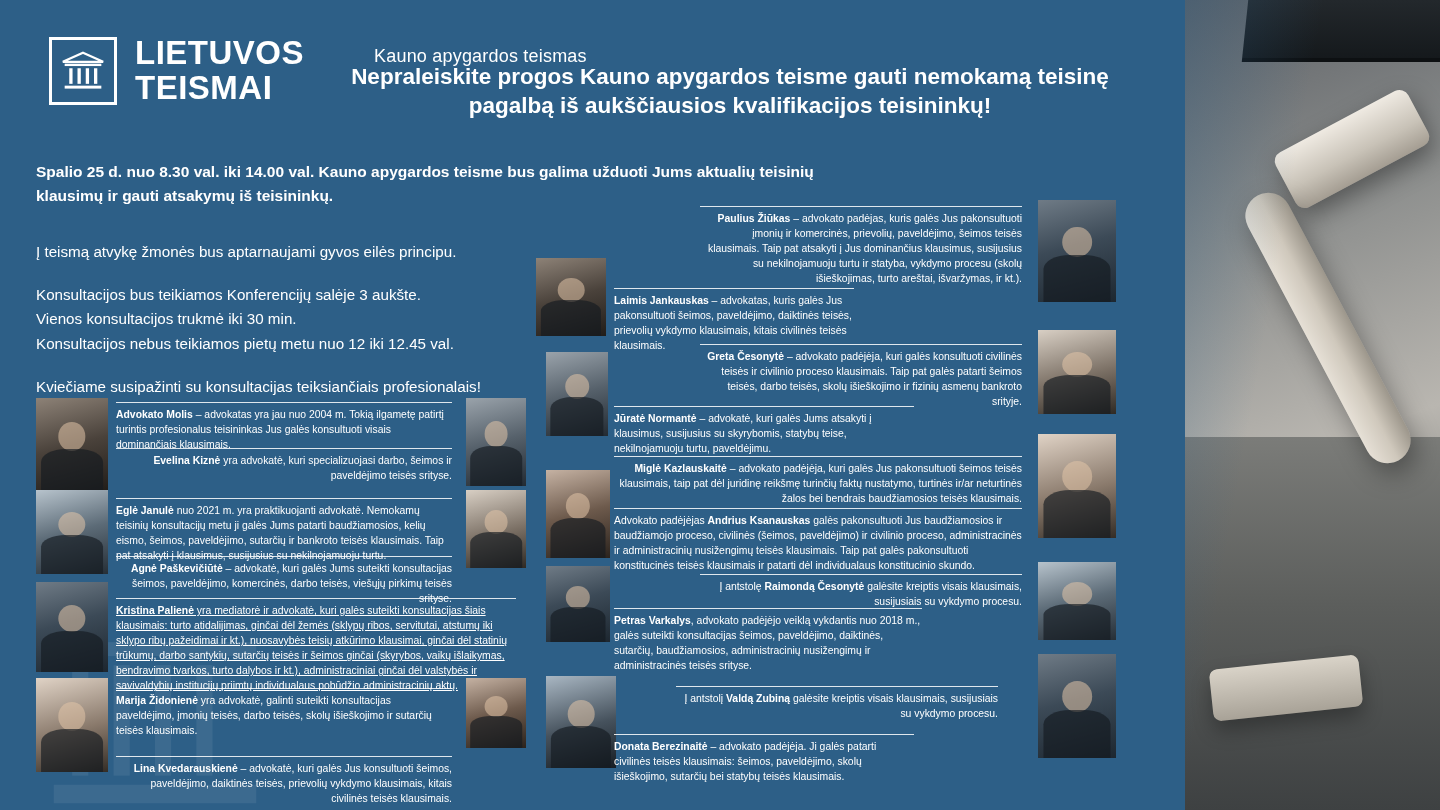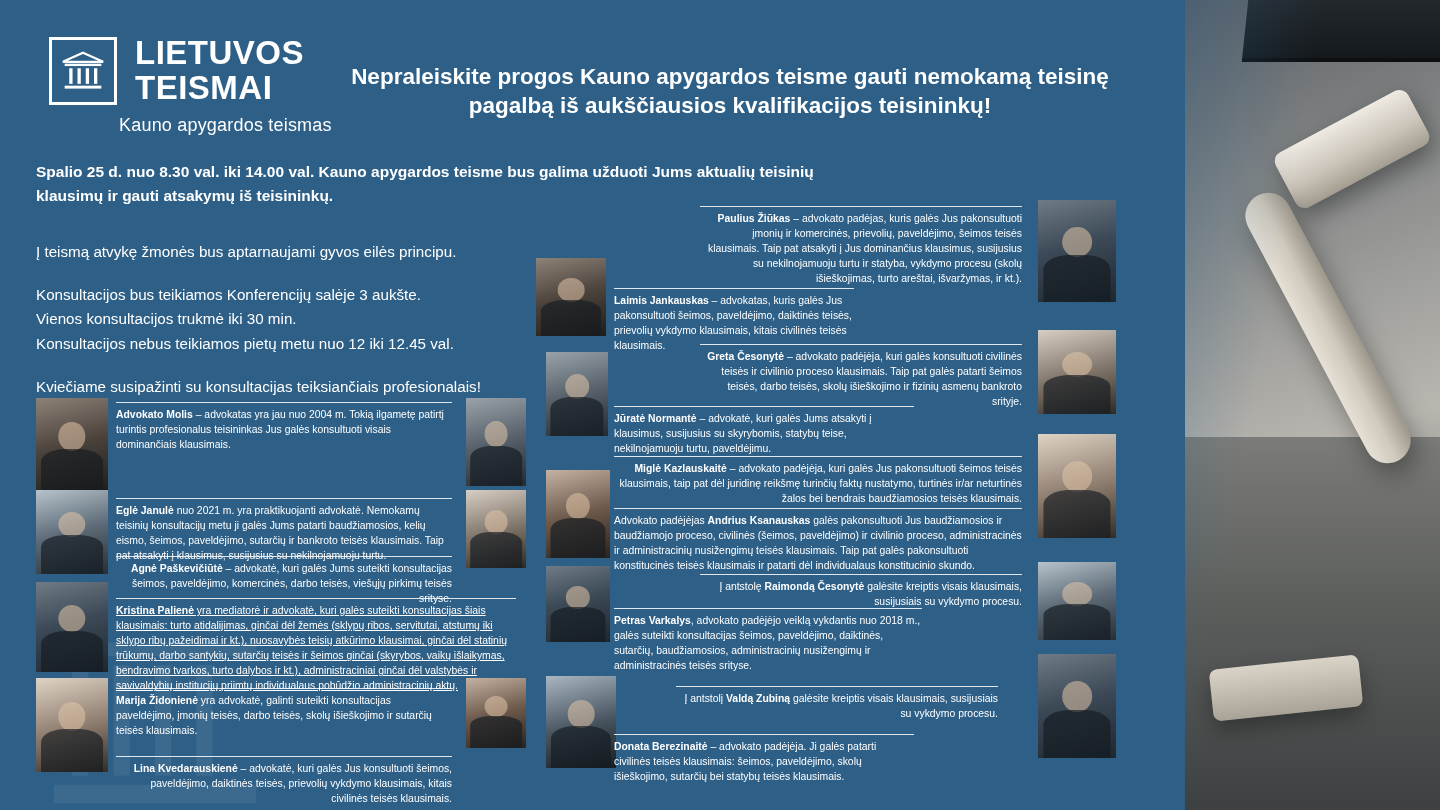--- a/index.html
+++ b/index.html
@@ -64,21 +64,21 @@
   
   .watermark {
     position: absolute; left: 40px; bottom: -30px;
     width: 230px; height: 230px;
     opacity: .07;
   }
 
   
   .logo-block {
     position: absolute; left: 36px; top: 36px;
-    display: flex; flex-direction: column; align-items: flex-start; padding-left: 13px;
+    display: flex; flex-direction: row; align-items: flex-start; padding-left: 13px;
   }
   .logo-row { display: flex; align-items: center; gap: 18px; }
   .logo-mark {
     width: 68px; height: 68px;
     border: 3px solid #ffffff;
     display: flex; align-items: center; justify-content: center;
   }
   .logo-text {
     font-size: 33px; font-weight: bold; line-height: 1.05;
     letter-spacing: .5px;
@@ -362,20 +362,24 @@
   <div class="person right-align" style="left:676px; top:686px; width:322px;">
     <div class="rule"></div>
     <span class="txt"><span>Į antstolį </span><b>Valdą Zubiną</b><span> galėsite kreiptis visais klausimais, susijusiais su vykdymo procesu.</span></span>
   </div>
 
   <div class="person" style="left:116px; top:402px; width:336px;">
     <div class="rule"></div>
     <span class="txt"><b>Advokato Molis</b><span> – advokatas yra jau nuo 2004 m. Tokią ilgametę patirtį turintis profesionalus teisininkas Jus galės konsultuoti visais dominančiais klausimais.</span></span>
   </div>
 
+  <div class="person right-align" style="left:116px; top:448px; width:336px;">
+    <div class="rule"></div>
+    <span class="txt"><b>Evelina Kiznė</b><span> yra advokatė, kuri specializuojasi darbo, šeimos ir paveldėjimo teisės srityse.</span></span>
+  </div>
 
   <div class="person" style="left:116px; top:498px; width:336px;">
     <div class="rule"></div>
     <span class="txt"><b>Eglė Janulė</b><span> nuo 2021 m. yra praktikuojanti advokatė. Nemokamų teisinių konsultacijų metu ji galės Jums patarti baudžiamosios, kelių eismo, šeimos, paveldėjimo, sutarčių ir bankroto teisės klausimais. Taip pat atsakyti į klausimus, susijusius su nekilnojamuoju turtu.</span></span>
   </div>
 
   <div class="person right-align" style="left:116px; top:556px; width:336px;">
     <div class="rule"></div>
     <span class="txt"><b>Agnė Paškevičiūtė</b><span> – advokatė, kuri galės Jums suteikti konsultacijas šeimos, paveldėjimo, komercinės, darbo teisės, viešųjų pirkimų teisės srityse.</span></span>
   </div>

